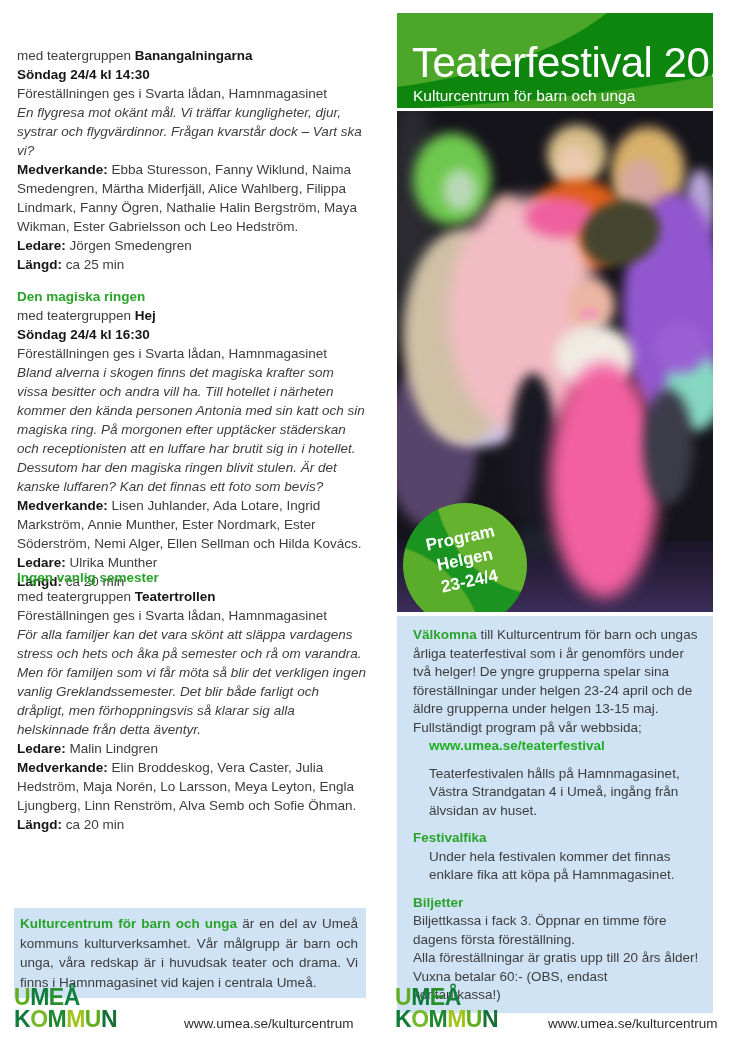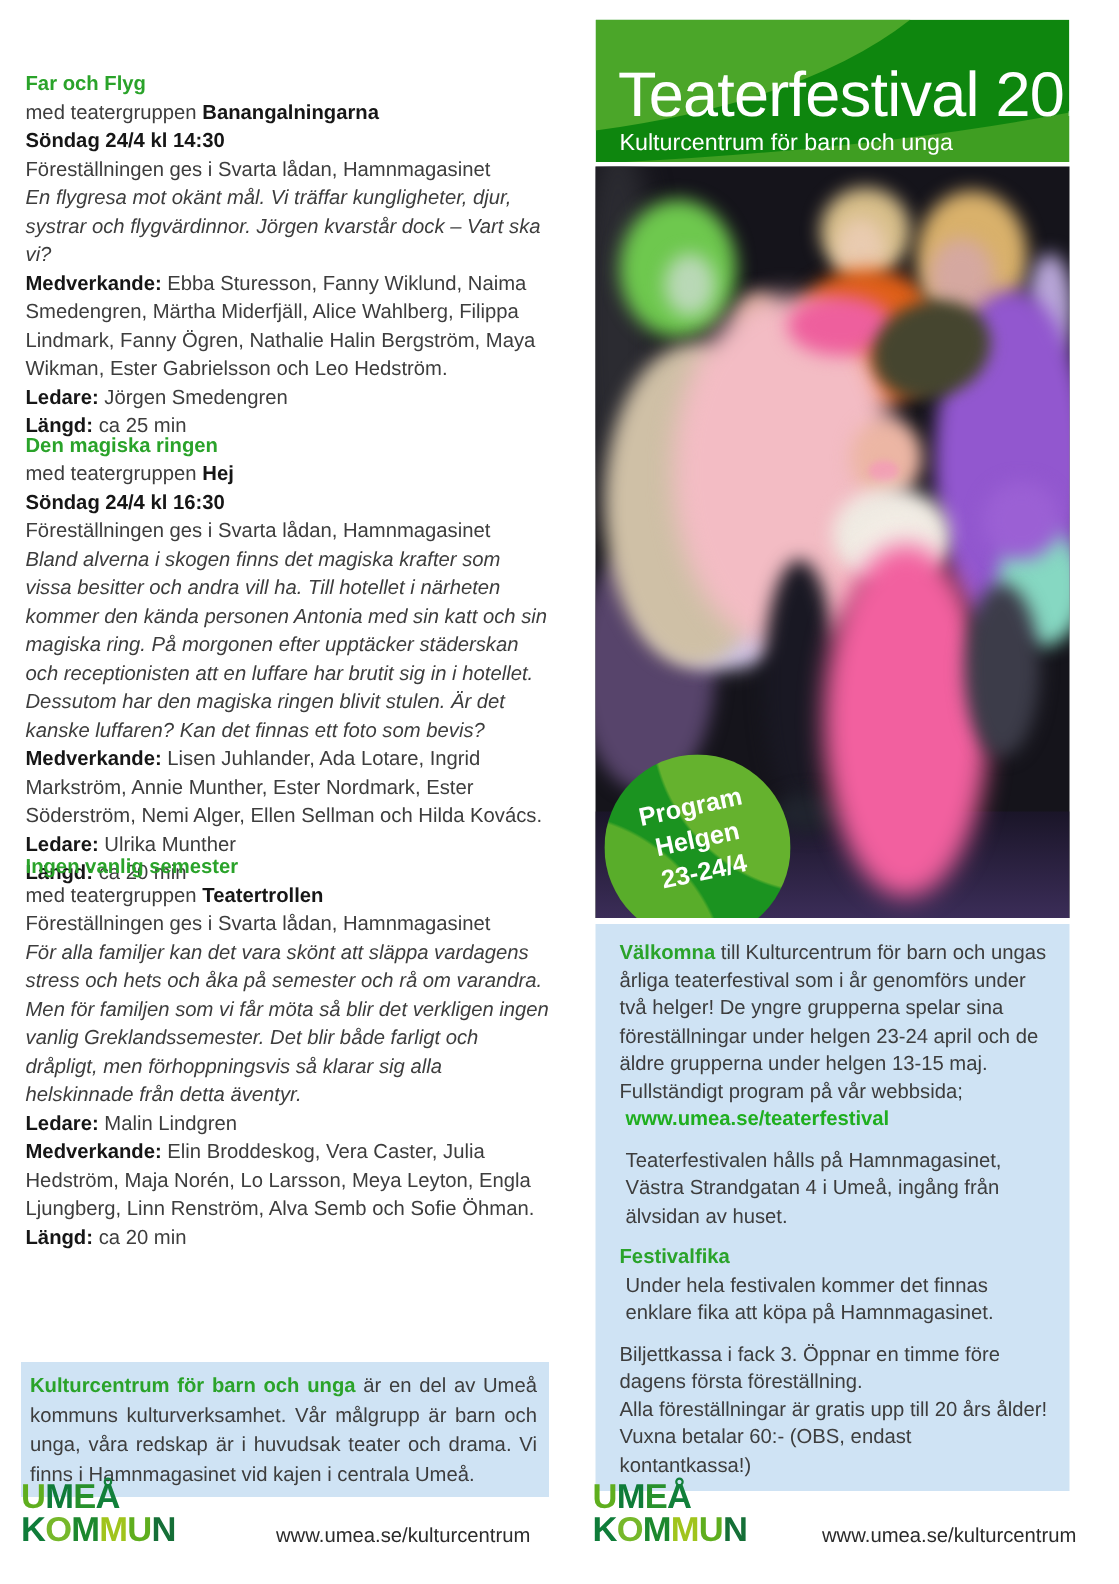--- a/index.html
+++ b/index.html
@@ -29,42 +29,41 @@
          background:linear-gradient(to top,#3b2d58,#1a1528);}
   .badge{position:absolute;left:6px;top:392px;width:124px;height:124px;border-radius:50%;
          background:
            radial-gradient(circle at 118% -18%, #65b22e 0 55%, rgba(0,0,0,0) 56%),
            radial-gradient(circle at -28% 126%, #59ad2a 0 52%, rgba(0,0,0,0) 53%),
            #1b9320;}
   .badge-text{position:absolute;left:0;top:24px;width:124px;transform:rotate(-12deg);
               color:#fff;font-weight:bold;font-size:17px;line-height:22px;text-align:center;}
   .right-box{left:397px;top:616px;width:316px;padding:10px 14px 8px 16px;
              font-size:13.5px;line-height:18.5px;}
-  .right-box p{margin:0 0 9px 4px;}
+  .right-box p{margin:0 0 9px 16px;}
   .right-box p:last-child{margin-bottom:0;}
   .green-b{color:#2aa32a;font-weight:bold;}
   a.glink{color:#1fae1f;font-weight:bold;text-decoration:none;}
   .tight{margin:0 !important;}
   
   .logo{position:absolute;font-weight:bold;font-size:23px;line-height:22px;letter-spacing:-.5px;white-space:nowrap;}
   .logo-left{left:14px;top:986px;}
   .logo-right{left:395px;top:986px;}
   .url{position:absolute;top:1016px;font-size:13.5px;color:#2b2b2b;}
   .url-left{left:184px;}
   .url-right{left:548px;}
 </style>
 </head>
 <body>
 
 <article class="show" style="top:46px">
-  <h3 class="g-head">Far och Flyg</h3>
   <p><span>med teatergruppen </span><b>Banangalningarna</b></p>
   <p><b>Söndag 24/4 kl 14:30</b></p>
   <p>Föreställningen ges i Svarta lådan, Hamnmagasinet</p>
-  <p class="it">En flygresa mot okänt mål. Vi träffar kungligheter, djur, systrar och flygvärdinnor. Jörgen kvarstår dock – Vart ska vi?</p>
+  <p class="it">En flygresa mot okänt mål. Vi träffar kungligheter, djur, systrar och flygvärdinnor. Frågan kvarstår dock – Vart ska vi?</p>
   <p><b>Medverkande: </b><span>Ebba Sturesson, Fanny Wiklund, Naima Smedengren, Märtha Miderfjäll, Alice Wahlberg, Filippa Lindmark, Fanny Ögren, Nathalie Halin Bergström, Maya Wikman, Ester Gabrielsson och Leo Hedström.</span></p>
   <p><b>Ledare: </b><span>Jörgen Smedengren</span></p>
   <p><b>Längd: </b><span>ca 25 min</span></p>
 </article>
 
 <article class="show" style="top:287px">
   <h3 class="g-head">Den magiska ringen</h3>
   <p><span>med teatergruppen </span><b>Hej</b></p>
   <p><b>Söndag 24/4 kl 16:30</b></p>
   <p>Föreställningen ges i Svarta lådan, Hamnmagasinet</p>
@@ -137,20 +136,21 @@
     </div>
   </div>
 </div>
 
 <div class="infobox right-box">
   <p class="tight"><b class="green-b">Välkomna</b><span> till Kulturcentrum för barn och ungas årliga teaterfestival som i år genomförs under två helger! De yngre grupperna spelar sina föreställningar under helgen 23-24 april och de äldre grupperna under helgen 13-15 maj. Fullständigt program på vår webbsida;</span></p>
   <p><a class="glink" href="#">www.umea.se/teaterfestival</a></p>
   <p>Teaterfestivalen hålls på Hamnmagasinet, Västra Strandgatan 4 i Umeå, ingång från älvsidan av huset.</p>
   <p class="tight green-b">Festivalfika</p>
   <p>Under hela festivalen kommer det finnas enklare fika att köpa på Hamnmagasinet.</p>
+  <p class="tight green-b">Biljetter</p>
   <p class="tight">Biljettkassa i fack 3. Öppnar en timme före dagens första föreställning.</p>
   <p class="tight">Alla föreställningar är gratis upp till 20 års ålder!</p>
   <p class="tight">Vuxna betalar 60:- (OBS, endast kontantkassa!)</p>
 </div>
 
 <div class="logo logo-left">
   <div><span style="color: rgb(95, 174, 30);">U</span><span style="color: rgb(15, 124, 57);">M</span><span style="color: rgb(40, 145, 44);">E</span><span style="color: rgb(17, 128, 58);">Å</span></div>
   <div><span style="color: rgb(15, 124, 57);">K</span><span style="color: rgb(118, 184, 42);">O</span><span style="color: rgb(29, 136, 46);">M</span><span style="color: rgb(160, 196, 28);">M</span><span style="color: rgb(95, 174, 30);">U</span><span style="color: rgb(21, 111, 55);">N</span></div>
 </div>
 <div class="url url-left">www.umea.se/kulturcentrum</div>

